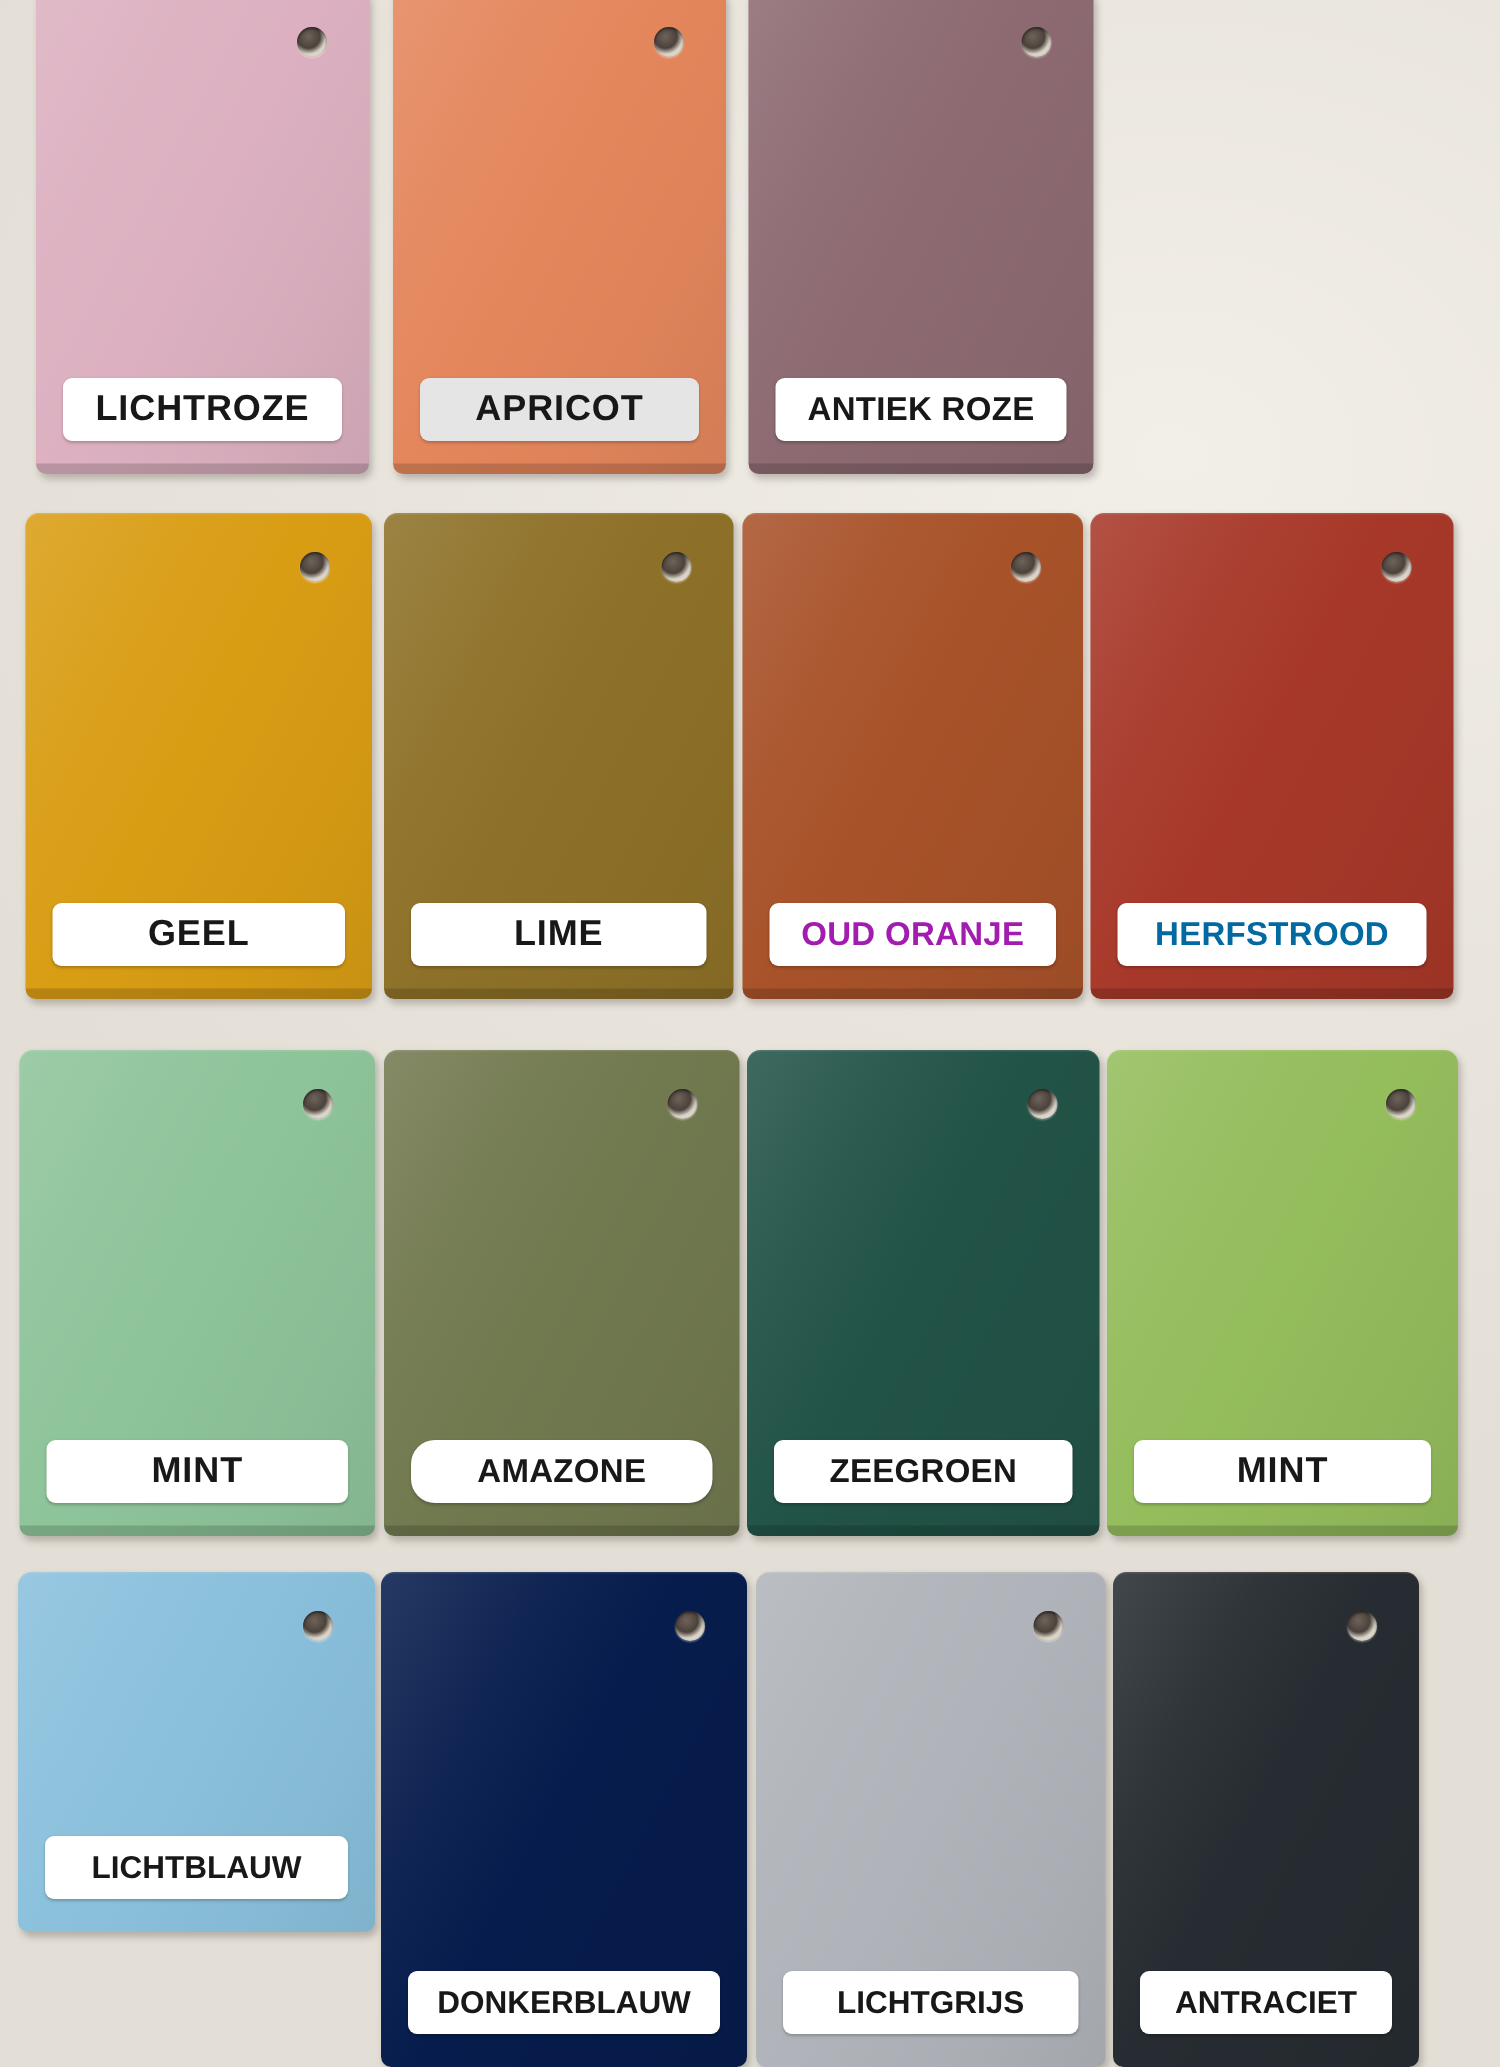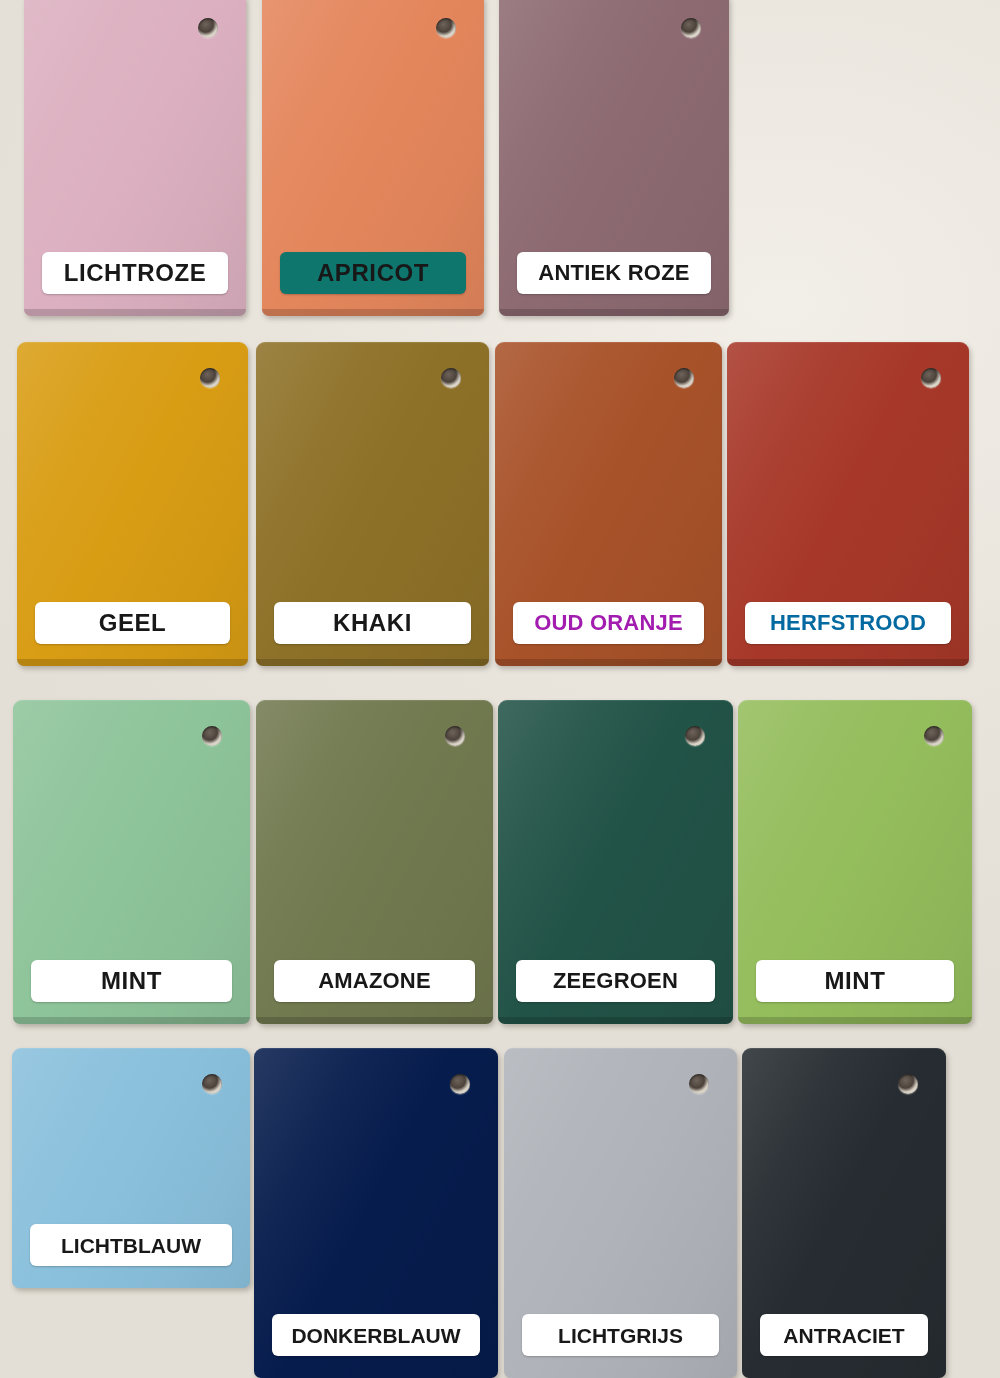--- a/index.html
+++ b/index.html
@@ -119,21 +119,21 @@
       <div class="hole"></div>
       <div class="label" style="background: rgb(255, 255, 255);">
         <span style="color: rgb(24, 24, 24);">LICHTROZE</span>
       </div>
     </div>
 
     <div class="swatch" style="margin-left: 16px; width: 222px; height: 324px; background: rgb(228, 134, 92);">
       <div class="sheen"></div>
       <div class="bottom-edge"></div>
       <div class="hole"></div>
-      <div class="label" style="background: #0f766e;">
+      <div class="label" style="background: #e5e5e5;">
         <span style="color: rgb(24, 24, 24);">APRICOT</span>
       </div>
     </div>
 
     <div class="swatch" style="margin-left: 15px; width: 230px; height: 324px; background: rgb(141, 106, 114);">
       <div class="sheen"></div>
       <div class="bottom-edge"></div>
       <div class="hole"></div>
       <div class="label tight" style="background: rgb(255, 255, 255);">
         <span style="color: rgb(24, 24, 24);">ANTIEK ROZE</span>
@@ -149,21 +149,21 @@
       <div class="label" style="background: rgb(255, 255, 255);">
         <span style="color: rgb(24, 24, 24);">GEEL</span>
       </div>
     </div>
 
     <div class="swatch" style="margin-left: 8px; width: 233px; height: 324px; background: rgb(142, 113, 40);">
       <div class="sheen"></div>
       <div class="bottom-edge"></div>
       <div class="hole"></div>
       <div class="label" style="background: rgb(255, 255, 255);">
-        <span style="color: rgb(24, 24, 24);">KHAKI</span>
+        <span style="color: rgb(24, 24, 24);">LIME</span>
       </div>
     </div>
 
     <div class="swatch" style="margin-left: 6px; width: 227px; height: 324px; background: rgb(168, 82, 41);">
       <div class="sheen"></div>
       <div class="bottom-edge"></div>
       <div class="hole"></div>
       <div class="label tight" style="background: rgb(255, 255, 255);">
         <span style="color: #a21caf;">OUD ORANJE</span>
       </div>
@@ -186,21 +186,21 @@
       <div class="hole"></div>
       <div class="label" style="background: rgb(255, 255, 255);">
         <span style="color: rgb(24, 24, 24);">MINT</span>
       </div>
     </div>
 
     <div class="swatch" style="margin-left: 6px; width: 237px; height: 324px; background: rgb(113, 121, 79);">
       <div class="sheen"></div>
       <div class="bottom-edge"></div>
       <div class="hole"></div>
-      <div class="label tight" style="background: rgb(255, 255, 255);">
+      <div class="label tight" style="background: rgb(255, 255, 255); border-radius: 16px;">
         <span style="color: rgb(24, 24, 24);">AMAZONE</span>
       </div>
     </div>
 
     <div class="swatch" style="margin-left: 5px; width: 235px; height: 324px; background: rgb(34, 83, 71);">
       <div class="sheen"></div>
       <div class="bottom-edge"></div>
       <div class="hole"></div>
       <div class="label tight" style="background: rgb(255, 255, 255);">
         <span style="color: rgb(24, 24, 24);">ZEEGROEN</span>

